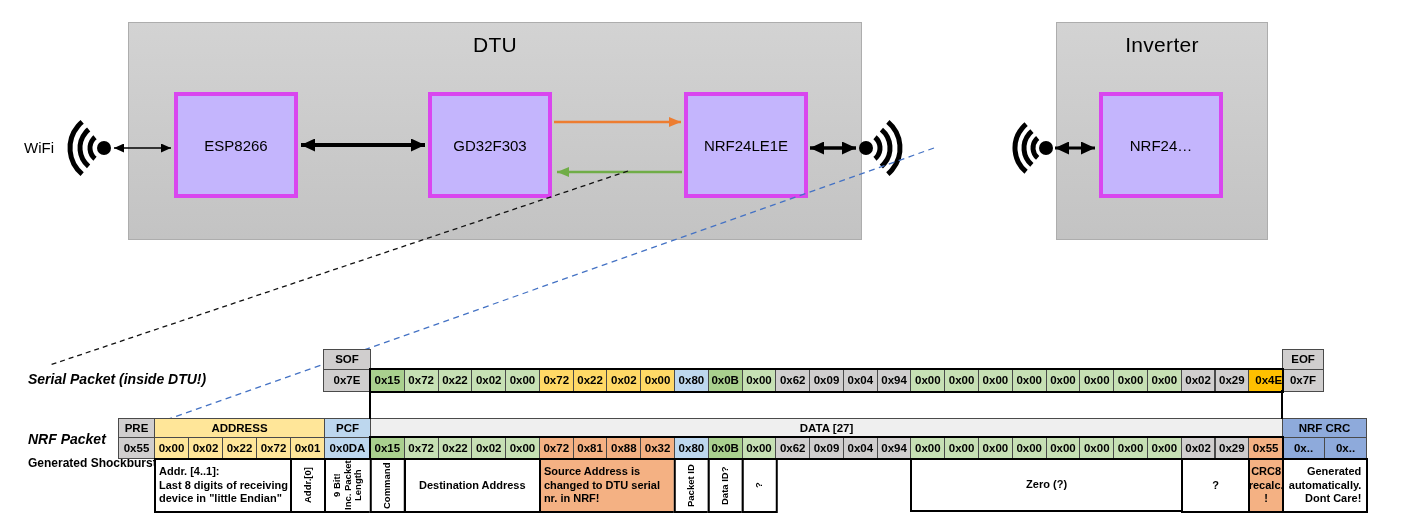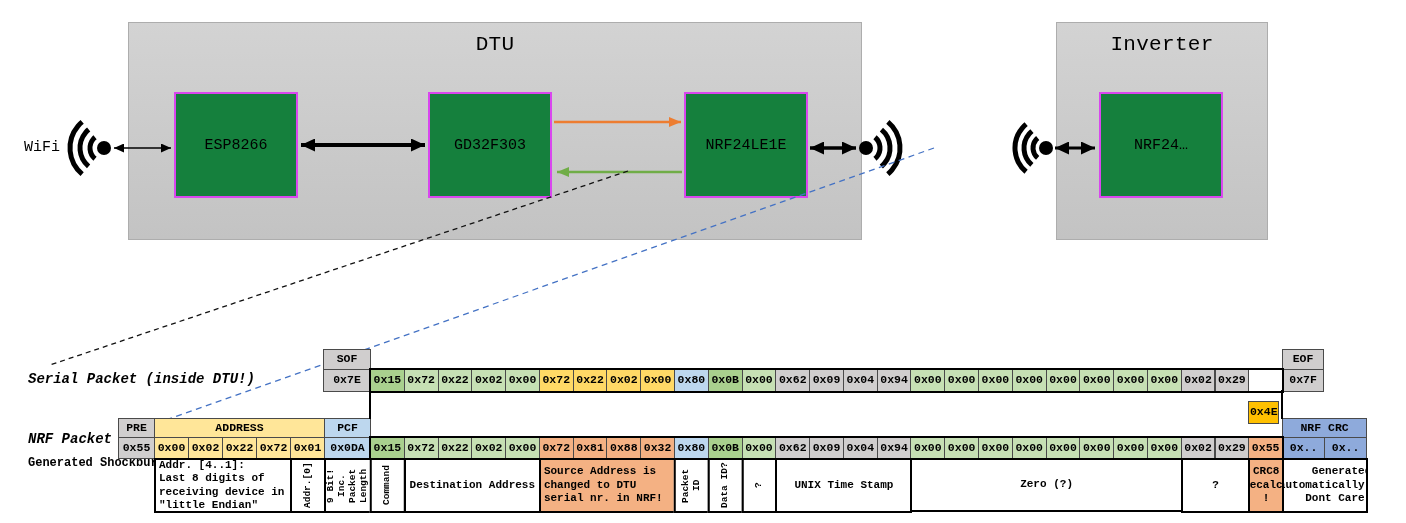--- a/index.html
+++ b/index.html
@@ -1,24 +1,24 @@
 <!DOCTYPE html>
 <html><head>
 <meta charset="utf-8">
 <style>
   html,body{margin:0;padding:0;background:#fff;}
   #stage{position:relative;width:1406px;height:523px;overflow:hidden;
-         font-family:Liberation Mono, monospace;color:#000;}
+         font-family:Liberation Sans, sans-serif;color:#000;}
   #stage *{box-sizing:border-box;}
   .abs{position:absolute;}
   .panel{position:absolute;background:linear-gradient(180deg,#d3d3d3,#c3c3c3);
          border:1px solid #adadad;}
   .panel-title{position:absolute;left:0;right:0;top:10px;text-align:center;
          font-size:21px;letter-spacing:.3px;}
-  .chip{position:absolute;background:#15803d;border:2px solid #d946ef;
+  .chip{position:absolute;background:#c4b5fd;border:4px solid #d946ef;
         display:flex;align-items:center;justify-content:center;font-size:15px;}
   .rowlabel{position:absolute;font-size:14px;font-weight:700;font-style:italic;white-space:nowrap;}
   .sublabel{position:absolute;font-size:12px;font-weight:600;white-space:nowrap;}
   .wifi-label{position:absolute;font-size:15px;}
   .cell{position:absolute;border-style:solid;border-color:#4a4a4a;
         display:flex;align-items:center;justify-content:center;text-align:center;
         font-size:11.5px;font-weight:600;white-space:pre-line;line-height:1.22;overflow:hidden;}
   .ann{border-color:#000;font-weight:600;font-size:11px;}
   .vcell{writing-mode:vertical-rl;transform:rotate(180deg);font-size:9.5px;line-height:1.15;}
   .group-border{position:absolute;border:2px solid #000;pointer-events:none;background:transparent;}
@@ -118,26 +118,27 @@
       <div class="cell" style="left: 910.48px; top: 369px; width: 34.78px; height: 23px; border-width: 1px; background: rgb(198, 224, 180);">0x00</div>
       <div class="cell" style="left: 944.26px; top: 369px; width: 34.78px; height: 23px; border-width: 1px; background: rgb(198, 224, 180);">0x00</div>
       <div class="cell" style="left: 978.04px; top: 369px; width: 34.78px; height: 23px; border-width: 1px; background: rgb(198, 224, 180);">0x00</div>
       <div class="cell" style="left: 1011.82px; top: 369px; width: 34.78px; height: 23px; border-width: 1px; background: rgb(198, 224, 180);">0x00</div>
       <div class="cell" style="left: 1045.6px; top: 369px; width: 34.78px; height: 23px; border-width: 1px; background: rgb(198, 224, 180);">0x00</div>
       <div class="cell" style="left: 1079.38px; top: 369px; width: 34.78px; height: 23px; border-width: 1px; background: rgb(198, 224, 180);">0x00</div>
       <div class="cell" style="left: 1113.16px; top: 369px; width: 34.78px; height: 23px; border-width: 1px; background: rgb(198, 224, 180);">0x00</div>
       <div class="cell" style="left: 1146.94px; top: 369px; width: 34.78px; height: 23px; border-width: 1px; background: rgb(198, 224, 180);">0x00</div>
       <div class="cell" style="left: 1180.72px; top: 369px; width: 34.78px; height: 23px; border-width: 1px; background: rgb(208, 206, 206);">0x02</div>
       <div class="cell" style="left: 1214.5px; top: 369px; width: 34.78px; height: 23px; border-width: 1px; background: rgb(208, 206, 206);">0x29</div>
-      <div class="cell" style="left: 1248.28px; top: 369px; width: 31px; height: 23px; border-width: 1px; background: rgb(255, 192, 0); font-weight: 700; margin-top: 32px;">0x4E</div>
+      <div class="cell" style="left: 1248.28px; top: 369px; width: 41px; height: 23px; border-width: 1px; background: rgb(255, 192, 0); font-weight: 700;">0x4E</div>
       <div class="cell" style="left: 1282.06px; top: 349px; width: 42px; height: 21px; border-width: 1px; background: rgb(208, 206, 206); font-weight: 700;">EOF</div>
       <div class="cell" style="left: 1282.06px; top: 369px; width: 42px; height: 23px; border-width: 1px; background: rgb(208, 206, 206);">0x7F</div>
       <div class="cell" style="left: 118px; top: 418px; width: 37px; height: 20px; border-width: 1px; background: rgb(208, 206, 206); font-weight: 700;">PRE</div>
       <div class="cell" style="left: 154px; top: 418px; width: 171px; height: 20px; border-width: 1px; background: rgb(255, 230, 153); font-weight: 700;">ADDRESS</div>
       <div class="cell" style="left: 324px; top: 418px; width: 47px; height: 20px; border-width: 1px; background: rgb(189, 215, 238); font-weight: 700;">PCF</div>
+      <div class="cell" style="left: 370px; top: 418px; width: 913.06px; height: 20px; border-width: 1px; background: rgb(239, 239, 239); font-weight: 700;">DATA [27]</div>
       <div class="cell" style="left: 1282.06px; top: 418px; width: 85px; height: 20px; border-width: 1px; background: rgb(142, 170, 219); font-weight: 700;">NRF CRC</div>
       <div class="cell" style="left: 118px; top: 437px; width: 37px; height: 22px; border-width: 1px; background: rgb(208, 206, 206);">0x55</div>
       <div class="cell" style="left: 154px; top: 437px; width: 35px; height: 22px; border-width: 1px; background: rgb(255, 230, 153);">0x00</div>
       <div class="cell" style="left: 188px; top: 437px; width: 35px; height: 22px; border-width: 1px; background: rgb(255, 230, 153);">0x02</div>
       <div class="cell" style="left: 222px; top: 437px; width: 35px; height: 22px; border-width: 1px; background: rgb(255, 230, 153);">0x22</div>
       <div class="cell" style="left: 256px; top: 437px; width: 35px; height: 22px; border-width: 1px; background: rgb(255, 230, 153);">0x72</div>
       <div class="cell" style="left: 290px; top: 437px; width: 35px; height: 22px; border-width: 1px; background: rgb(255, 230, 153);">0x01</div>
       <div class="cell" style="left: 324px; top: 437px; width: 47px; height: 22px; border-width: 1px; background: rgb(189, 215, 238);">0x0DA</div>
       <div class="cell" style="left: 370px; top: 437px; width: 34.78px; height: 22px; border-width: 1px; background: rgb(169, 208, 142);">0x15</div>
       <div class="cell" style="left: 403.78px; top: 437px; width: 34.78px; height: 22px; border-width: 1px; background: rgb(198, 224, 180);">0x72</div>
@@ -173,21 +174,20 @@
       <div class="cell ann vcell" style="left: 290px; top: 458px; width: 36px; height: 55px; border-width: 2px; background: rgb(255, 255, 255);">Addr.[0]</div>
       <div class="cell ann vcell" style="left: 324px; top: 458px; width: 48px; height: 55px; border-width: 2px; background: rgb(255, 255, 255);">9 Bit!
 Inc. Packet
 Length</div>
       <div class="cell ann vcell" style="left: 370px; top: 458px; width: 35.78px; height: 55px; border-width: 2px; background: rgb(255, 255, 255);">Command</div>
       <div class="cell ann" style="left: 403.78px; top: 458px; width: 137.12px; height: 55px; border-width: 2px; background: rgb(255, 255, 255);">Destination Address</div>
       <div class="cell ann" style="left: 538.9px; top: 458px; width: 137.12px; height: 55px; border-width: 2px; background: rgb(244, 177, 131); justify-content: flex-start; text-align: left; padding-left: 3px;">Source Address is changed to DTU serial nr. in NRF!</div>
       <div class="cell ann vcell" style="left: 674.02px; top: 458px; width: 35.78px; height: 55px; border-width: 2px; background: rgb(255, 255, 255);">Packet ID</div>
       <div class="cell ann vcell" style="left: 707.8px; top: 458px; width: 35.78px; height: 55px; border-width: 2px; background: rgb(255, 255, 255);">Data ID?</div>
       <div class="cell ann vcell" style="left: 741.58px; top: 458px; width: 35.78px; height: 55px; border-width: 2px; background: rgb(255, 255, 255);">?</div>
-      <div class="cell ann" style="left: 775.36px; top: 458px; width: 137.12px; height: 55px; border-width: 2px; background: rgb(255, 255, 255);">UNIX Time Stamp</div>
       <div class="cell ann" style="left: 910.48px; top: 458px; width: 272.24px; height: 54px; border-width: 2px; background: rgb(255, 255, 255);">Zero (?)</div>
       <div class="cell ann" style="left: 1180.72px; top: 458px; width: 69.56px; height: 55px; border-width: 2px; background: rgb(255, 255, 255);">?</div>
       <div class="cell ann" style="left: 1248.28px; top: 458px; width: 35.78px; height: 55px; border-width: 2px; background: rgb(244, 177, 131);">CRC8
 recalc.
 !</div>
       <div class="cell ann" style="left: 1282.06px; top: 458px; width: 86px; height: 55px; border-width: 2px; background: rgb(255, 255, 255); text-align: right;">Generated
 automatically.
 Dont Care!</div>
     </div>
 

